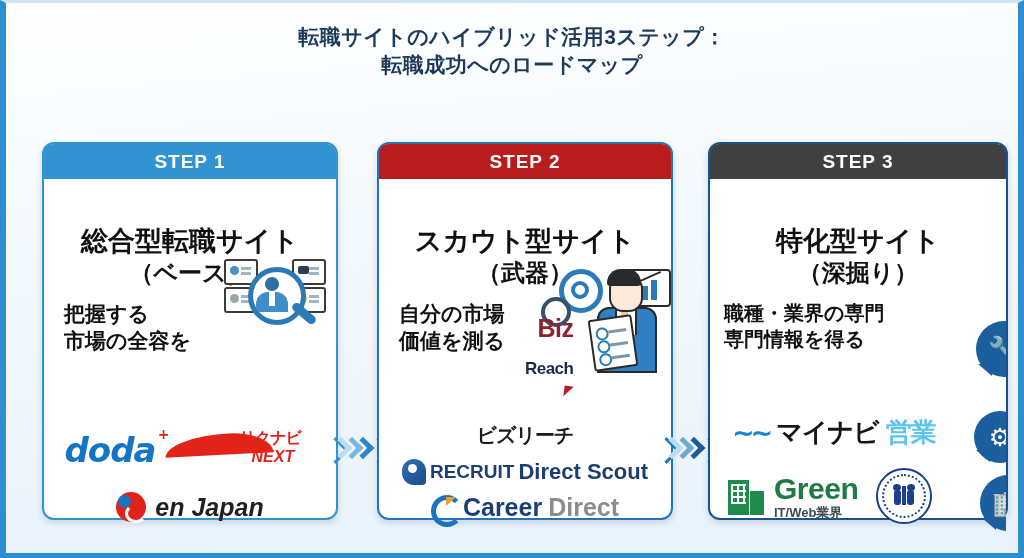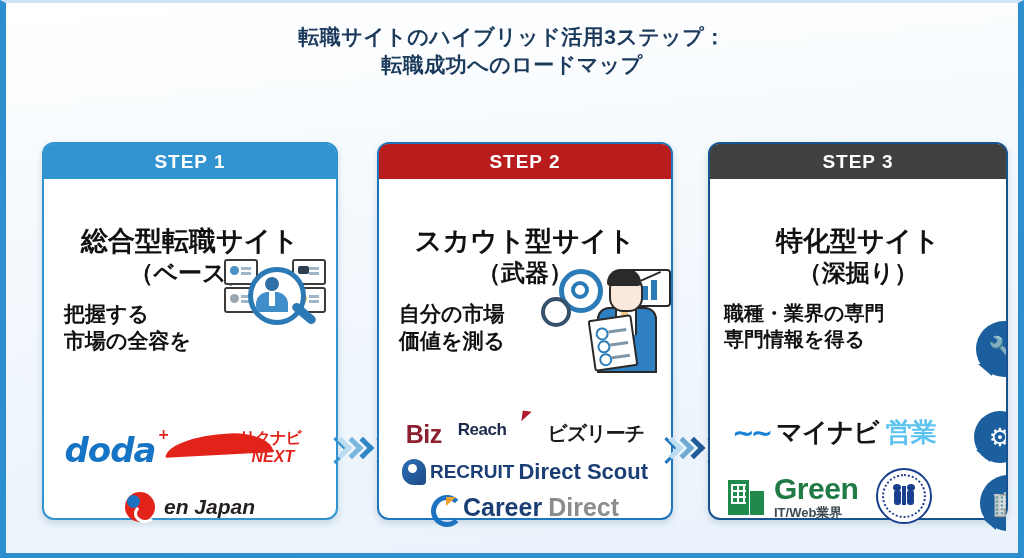--- a/index.html
+++ b/index.html
@@ -85,24 +85,24 @@
     border-radius:60% 40% 50% 50%/100% 100% 0 0;
     transform:rotate(-3deg);
   }
   .rikunabi .rk{position:absolute;left:74px;top:2px;color:#e2231a;font-weight:bold;font-size:16px;letter-spacing:-1px;}
   .rikunabi .nx{position:absolute;left:86px;top:22px;color:#e2231a;font-weight:bold;font-size:16px;font-style:italic;letter-spacing:0px;}
   
   .enjapan{display:flex;align-items:center;gap:9px;}
   .enjapan .mk{position:relative;width:30px;height:30px;border-radius:50%;background:#e2231a;}
   .enjapan .mk:before{content:"";position:absolute;left:2px;top:3px;width:13px;height:13px;border-radius:50%;background:#1b72c2;}
   .enjapan .mk:after{content:"";position:absolute;left:9px;top:12px;width:16px;height:13px;border:3px solid #fff;border-radius:50% 50% 50% 50%;border-top-color:transparent;border-right-color:transparent;}
-  .enjapan .tx{font-size:21px;font-weight:bold;font-style:italic;color:#231f20;}
-
-  
-  .bizreach{display:flex;align-items:flex-start;gap:16px;}
+  .enjapan .tx{font-size:25px;font-weight:bold;font-style:italic;color:#231f20;}
+
+  
+  .bizreach{display:flex;align-items:flex-end;gap:16px;flex-direction:column;}
   .bizreach .biz{font-size:25px;font-weight:bold;color:#8c2231;letter-spacing:-.5px;}
   .bizreach .reach{font-size:17px;font-weight:bold;color:#1b2a4a;letter-spacing:-.5px;position:relative;}
   .bizreach .flag{display:inline-block;width:0;height:0;border-left:9px solid #b01c2e;border-bottom:11px solid transparent;transform:translateY(-9px) rotate(8deg);}
   .bizreach .kana{font-size:20px;font-weight:bold;color:#1b1b1b;letter-spacing:-1px;}
   
   .rds{display:flex;align-items:center;gap:4px;}
   .rds .ric{width:24px;height:26px;border-radius:12px 12px 4px 12px;background:linear-gradient(135deg,#2d6fb8,#1b4c86);position:relative;}
   .rds .ric:after{content:"";position:absolute;left:6px;top:5px;width:9px;height:9px;border-radius:50%;background:#fff;}
   .rds .t1{font-size:19px;font-weight:bold;color:#1b3f74;letter-spacing:0px;}
   .rds .t2{font-size:22px;font-weight:bold;color:#1b3f74;}

